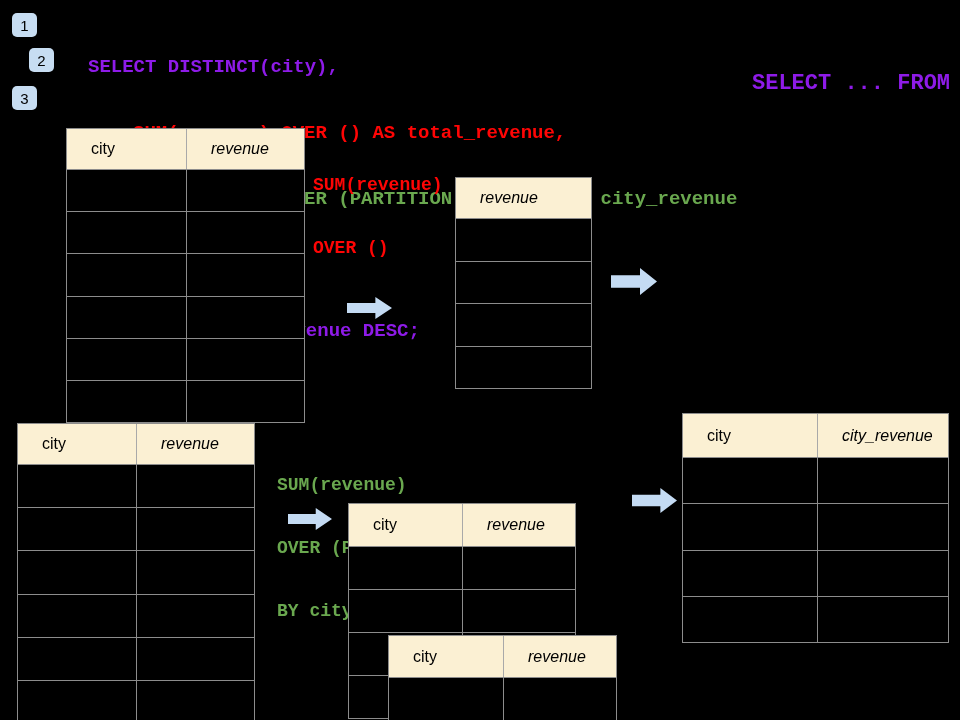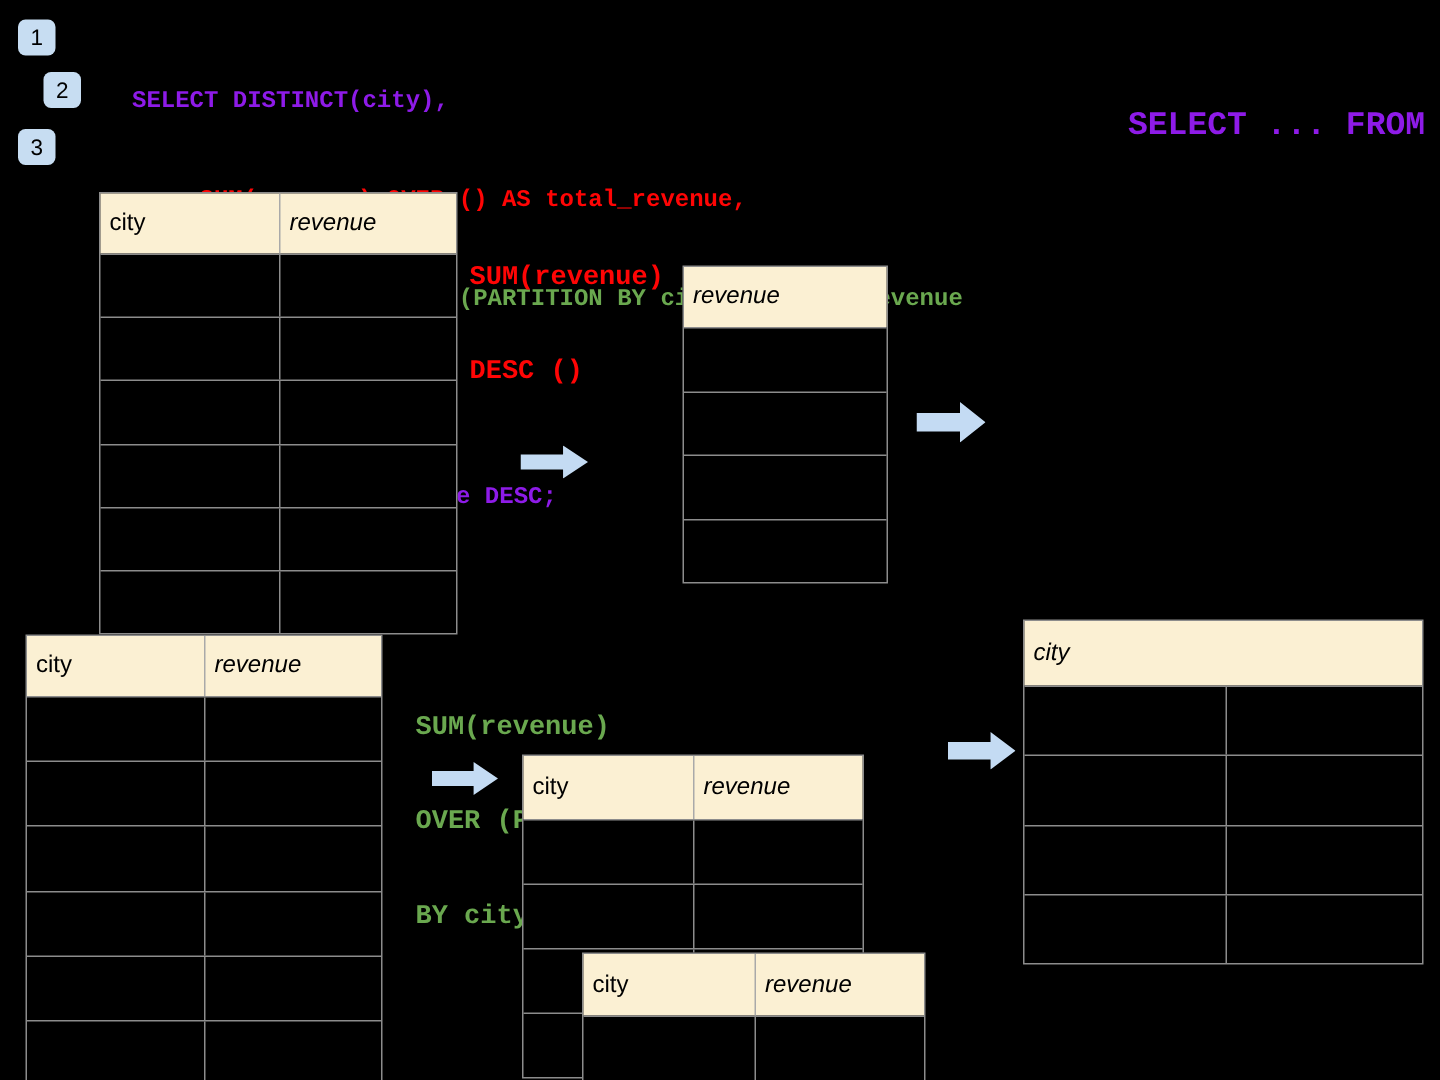--- a/index.html
+++ b/index.html
@@ -1,39 +1,39 @@
 <!DOCTYPE html>
 <html style="--tborder: #8C8C8C;"><head>
 <meta charset="utf-8">
 <style>
   html,body{margin:0;padding:0;background:#000;}
   .stage{position:relative;width:960px;height:720px;background:#000;overflow:hidden;
          font-family:"Liberation Sans",sans-serif;}
   
   .code{position:absolute;font-family:"Liberation Mono",monospace;font-weight:bold;
         white-space:pre;letter-spacing:0;}
-  .sql-main{left:88px;top:12px;font-size:16px;line-height:22px;}
+  .sql-main{left:88px;top:12px;font-size:19px;line-height:22px;}
   .sql-main .ln2,.sql-main .ln3{padding-left:45px;}
   .sql-main .ln4{padding-left:22px;}
   .sql-main .ln5{padding-left:24px;}
   .side-note{left:752px;top:31px;font-size:22px;line-height:21px;}
   .note-total{left:313px;top:133px;font-size:18px;line-height:21px;}
   .note-partition{left:277px;top:433px;font-size:18px;line-height:21px;}
   
   .badge{position:absolute;width:25px;height:24px;border-radius:5px;
          display:flex;align-items:center;justify-content:center;
          color:#000;font-size:15px;}
   #badge1{left:12px;top:13px;}
   #badge2{left:29px;top:48px;}
   #badge3{left:12px;top:86px;}
   
   .tbl{position:absolute;background:#000;border:1px solid var(--tborder);
        box-sizing:border-box;z-index:1;}
   .thead{display:flex;}
-  .th{box-sizing:border-box;display:flex;align-items:center;padding-left:6px;
+  .th{box-sizing:border-box;display:flex;align-items:center;padding-left:24px;
       font-size:16px;color:#000;border-right:1px solid #a9a9a9;}
   .th:last-child{border-right:none;font-style:italic;}
   .trow{display:flex;border-top:1px solid var(--tborder);}
   .td{box-sizing:border-box;border-right:1px solid var(--tborder);}
   .td:last-child{border-right:none;flex:1;}
   #t1{left:66px;top:128px;width:239px;}
   #t1 .thead{height:40px;} #t1 .trow{height:41.2px;}
   #t1 .th:first-child,#t1 .td:first-child{width:120px;}
   #t2{left:455px;top:177px;width:137px;}
   #t2 .thead{height:40px;} #t2 .trow{height:41.5px;}
@@ -74,21 +74,21 @@
     <div class="ln4" style="color: rgb(142, 27, 232);">FROM rides</div>
     <div class="ln5" style="color: rgb(142, 27, 232);">ORDER by city_revenue DESC;</div>
   </div>
 
   <div class="code side-note" style="color: rgb(142, 27, 232);">
     <div>SELECT ... FROM</div>
   </div>
 
   <div class="code note-total" style="color: rgb(255, 5, 5);">
     <div>SUM(revenue)</div>
-    <div>DESC ()</div>
+    <div>OVER ()</div>
   </div>
 
   <div class="code note-partition" style="color: rgb(106, 168, 79);">
     <div>SUM(revenue)</div>
     <div>OVER (PARTITION</div>
     <div>BY city)</div>
   </div>
 
   <div class="tbl" id="t1">
       <div class="thead" style="background: rgb(251, 240, 211);">
@@ -195,20 +195,21 @@
         <div class="th">revenue</div>
       </div>
       <div class="trow">
         <div class="td"></div>
         <div class="td"></div>
       </div>
     </div>
   <div class="tbl" id="t6">
       <div class="thead" style="background: rgb(251, 240, 211);">
         <div class="th">city</div>
+        <div class="th">city_revenue</div>
       </div>
       <div class="trow">
         <div class="td"></div>
         <div class="td"></div>
       </div>
       <div class="trow">
         <div class="td"></div>
         <div class="td"></div>
       </div>
       <div class="trow">

